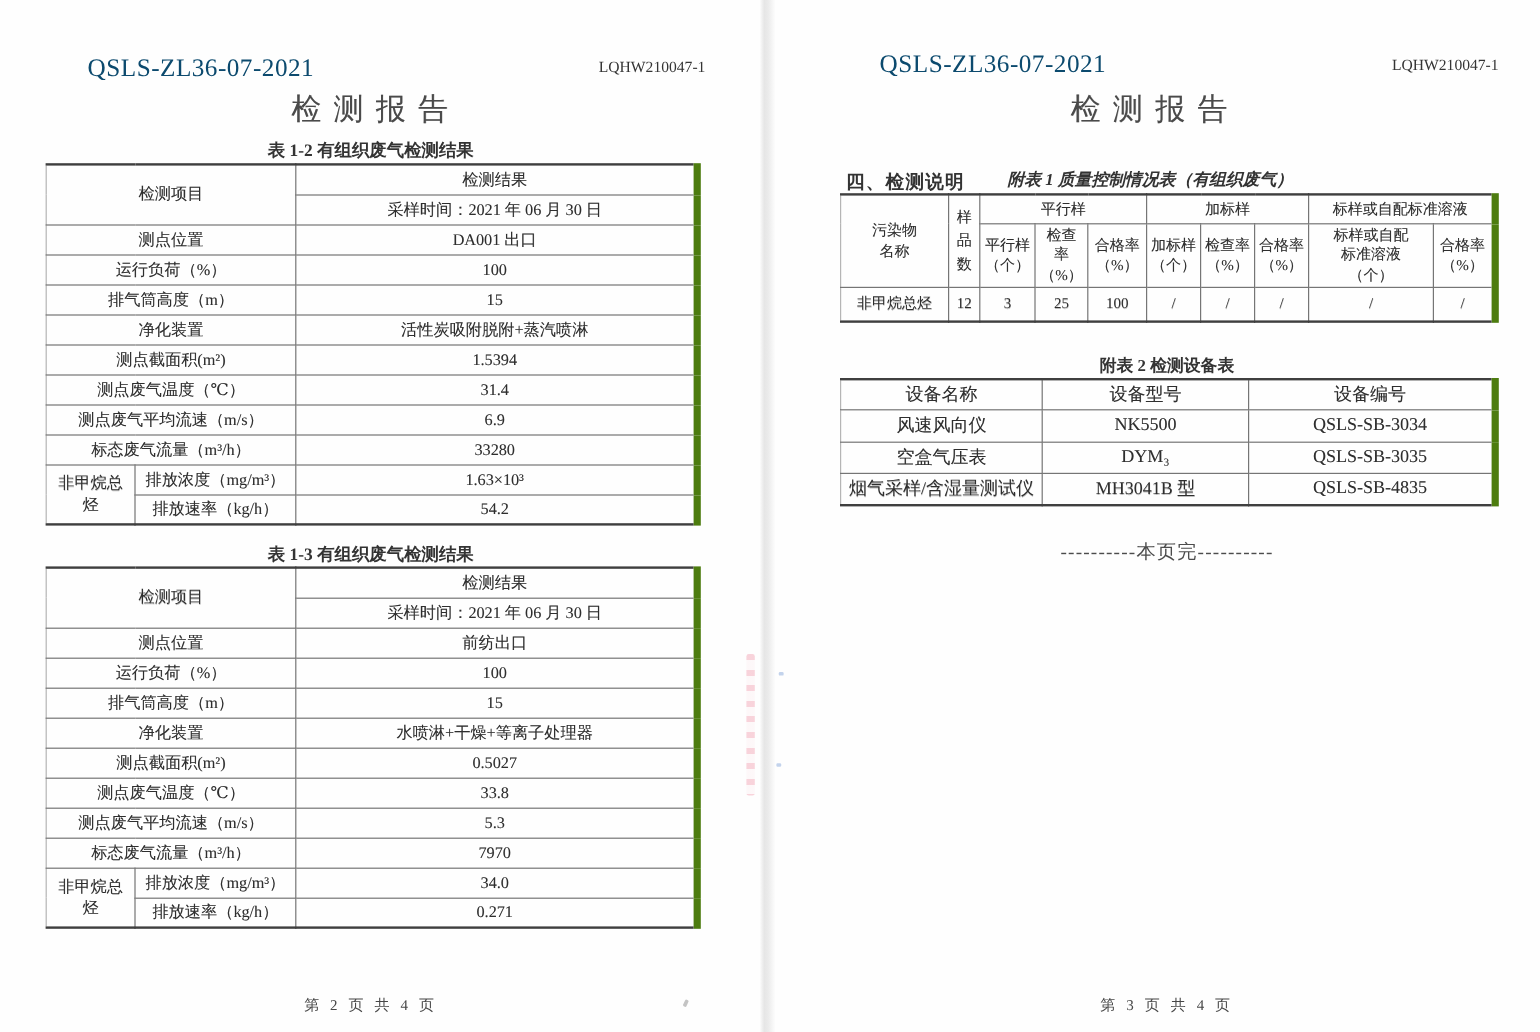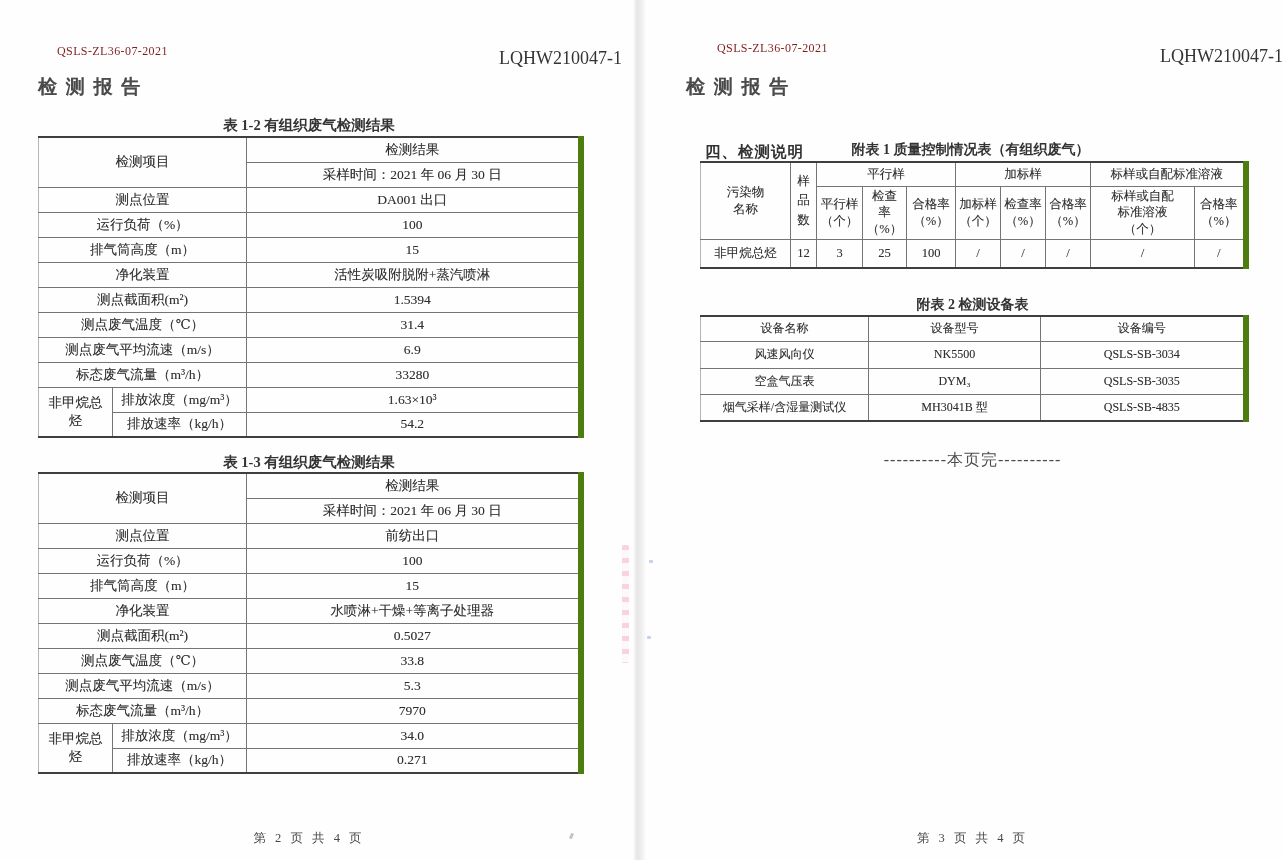--- a/index.html
+++ b/index.html
@@ -6,35 +6,35 @@
   #canvas{
     position:relative;width:1283px;height:860px;overflow:hidden;background:#fdfdfd;
     font-family:"Liberation Serif","DejaVu Serif",serif;color:#2b2b2b;
   }
   .page{position:absolute;top:0;height:860px;background:#fefefe;}
   .page-left{left:0;width:634px;}
   .page-right{left:646px;width:637px;}
   .scan-gap{position:absolute;left:633px;top:0;width:13px;height:860px;
     background:linear-gradient(90deg,rgba(230,230,230,0) 0%,#e6e6e6 30%,#ebebeb 55%,rgba(235,235,235,0) 100%);}
   .abs{position:absolute;}
-  .doc-number{font-size:12px;letter-spacing:0.4px;color:#7f1d1d;}
-  .report-code{font-size:18px;color:#343434;}
-  .rpt-title{font-size:19px;font-weight:700;letter-spacing:2px;color:#4a4a4a;
+  .doc-number{font-size:21px;letter-spacing:0.4px;color:#0c4a6e;margin-left:16px;}
+  .report-code{font-size:13px;color:#343434;}
+  .rpt-title{text-align:center;font-size:25px;font-weight:400;letter-spacing:2px;color:#4a4a4a;
     text-shadow:0.3px 0.3px 0.4px rgba(70,70,70,0.35);}
   .tbl-caption{text-align:center;font-size:14.5px;font-weight:bold;color:#333;}
   .section-heading{font-size:15.5px;font-weight:bold;color:#333;letter-spacing:1px;}
   table{border-collapse:collapse;table-layout:fixed;}
   .rpt-table{border-top:2px solid #3f3f3f;border-bottom:2px solid #3f3f3f;}
   .rpt-table td{border:1px solid #757575;text-align:center;vertical-align:middle;
     font-size:13.5px;color:#2e2e2e;padding:1px 3px;overflow:hidden;
     text-shadow:0.2px 0.2px 0.3px rgba(0,0,0,0.25);}
   .rpt-table td:first-child{border-left:1px solid #b5b5b5;}
   .rpt-table td:last-child{border-right:6px solid #4d7c0f;}
   .qc-table td{font-size:12.5px;line-height:1.35;white-space:pre-line;}
-  .dev-table td{font-size:12px;}
+  .dev-table td{font-size:15px;}
   .vert-text{width:14px;margin:0 auto;word-break:break-all;line-height:1.55;font-size:12.5px;}
   .page-footer{text-align:center;font-size:12.5px;letter-spacing:3px;color:#474747;}
   .end-line{text-align:center;font-size:16px;color:#4c4c4c;letter-spacing:1px;}
   .stamp-artifact{position:absolute;left:622px;top:545px;width:7px;height:118px;opacity:.65;
     background:repeating-linear-gradient(180deg,rgba(232,90,120,0.40) 0 5px,rgba(232,90,120,0.06) 5px 13px);
     border-radius:2px;}
   .speck{position:absolute;border-radius:1px;}
   .speck-blue{background:rgba(125,160,215,0.45);width:4px;height:3px;}
   .speck-gray{background:rgba(90,90,90,0.35);width:3px;height:6px;transform:rotate(25deg);}
 </style>
@@ -176,21 +176,21 @@
 
   <div class="scan-gap"></div>
 
   <div class="page page-right">
     <div class="abs doc-number" style="left:71px;top:41px;">QSLS-ZL36-07-2021</div>
     <div class="abs report-code" style="left:514px;top:46px;">LQHW210047-1</div>
     <div class="abs rpt-title" style="left:40px;top:74px;width:545px;">检 测 报 告</div>
 
     <div class="abs section-heading" style="left:59px;top:119px;margin-top:23px;">四、检测说明</div>
 
-    <div class="abs tbl-caption" style="left:52px;top:141px;width:545px;font-size:14px;">附表 1 质量控制情况表（有组织废气）</div>
+    <div class="abs tbl-caption" style="left:40px;top:141px;width:545px;font-size:14px;font-style:italic;">附表 1 质量控制情况表（有组织废气）</div>
 
     <table class="abs rpt-table qc-table" style="left:54px;top:161px;width:545px;">
       <colgroup>
         <col style="width:90px">
           <col style="width:26px">
           <col style="width:46px">
           <col style="width:44px">
           <col style="width:49px">
         <col style="width:45px">
           <col style="width:45px">

